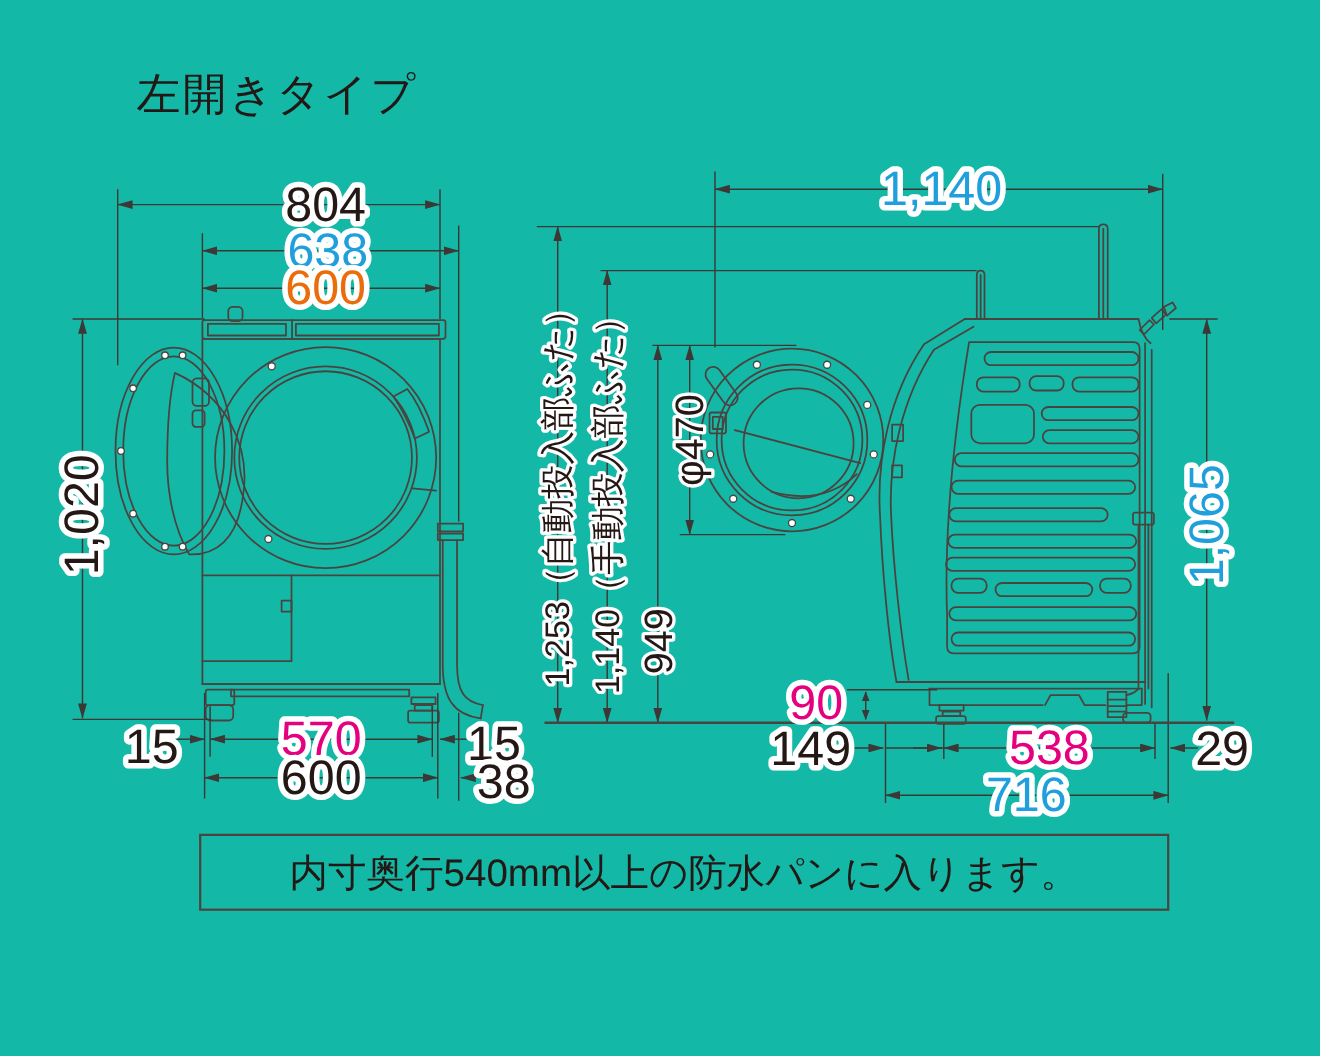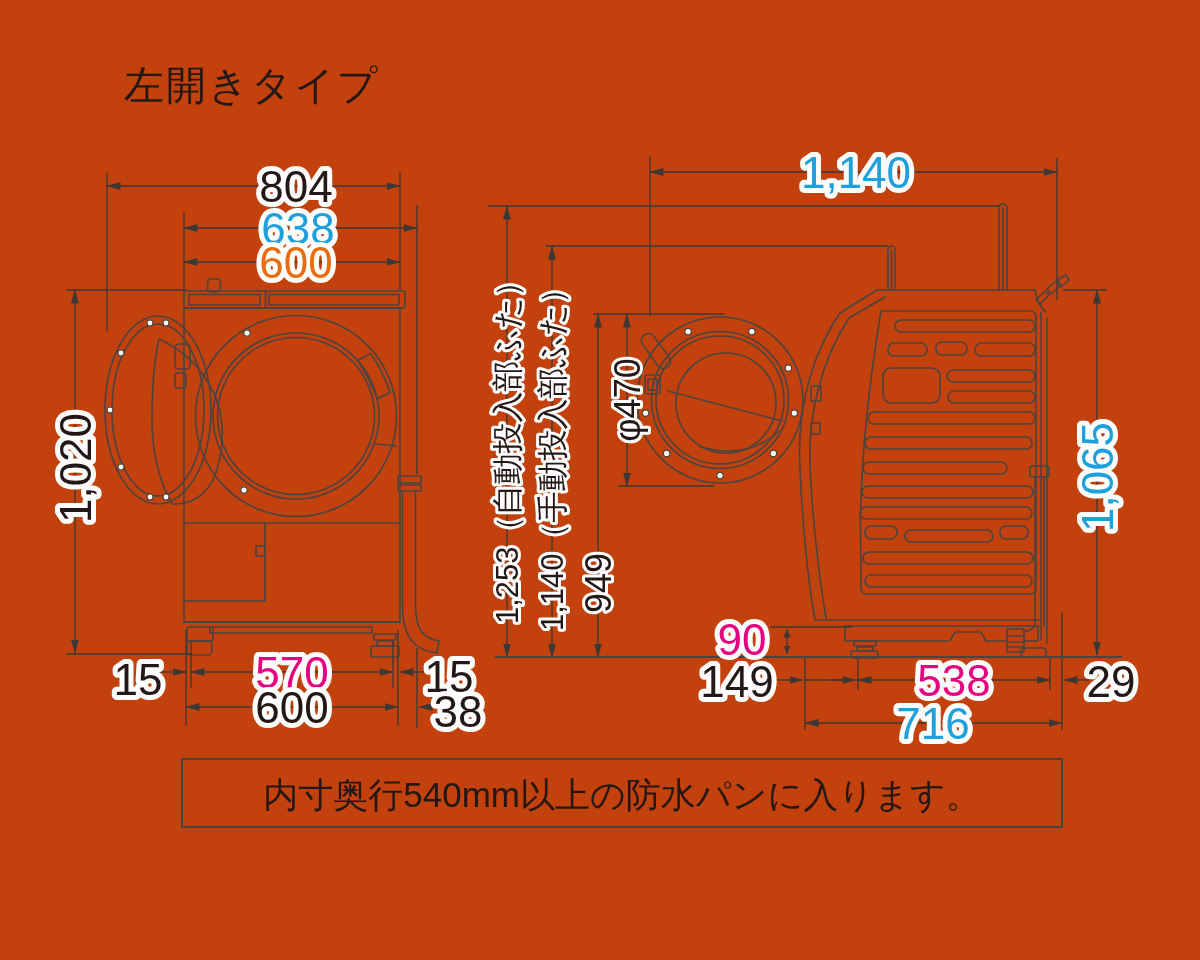--- a/index.html
+++ b/index.html
@@ -1,16 +1,16 @@
 <!DOCTYPE html>
 <html><head>
 <meta charset="utf-8">
 <style>
   html,body{margin:0;padding:0;background:#ffffff;}
-  .stage{position:relative;width:1200px;height:960px;background:#c2410c;overflow:hidden;}
+  .stage{position:relative;width:1200px;height:960px;background:#14b8a6;overflow:hidden;}
   svg text{font-family:"Liberation Sans","DejaVu Sans",sans-serif;fill:#231815;}
   .ml{stroke:#4a4440;stroke-width:1.6;fill:none;stroke-linecap:round;stroke-linejoin:round;}
   .dl{stroke:#3c3835;stroke-width:1.3;fill:none;}
   .floor{stroke:#4a4440;stroke-width:2.2;fill:none;}
   .dot{stroke:#4a4440;stroke-width:1.2;fill:#fff;}
   .dim{font-size:44px;paint-order:stroke;stroke:#fff;stroke-width:10;stroke-linejoin:round;
        dominant-baseline:central;text-anchor:middle;}
   .small{font-size:31px;stroke-width:6;}
   .mid{font-size:36px;stroke-width:6;}
   .cyan{fill:#1f9fdc;} .orange{fill:#eb6c0c;} .magenta{fill:#e4007f;}

